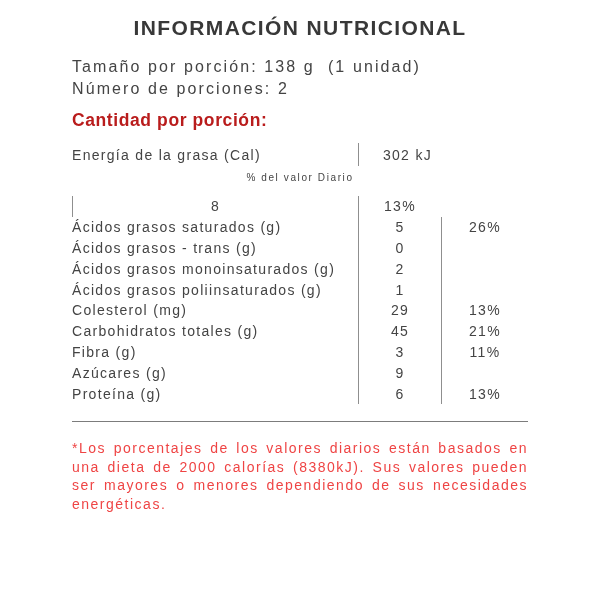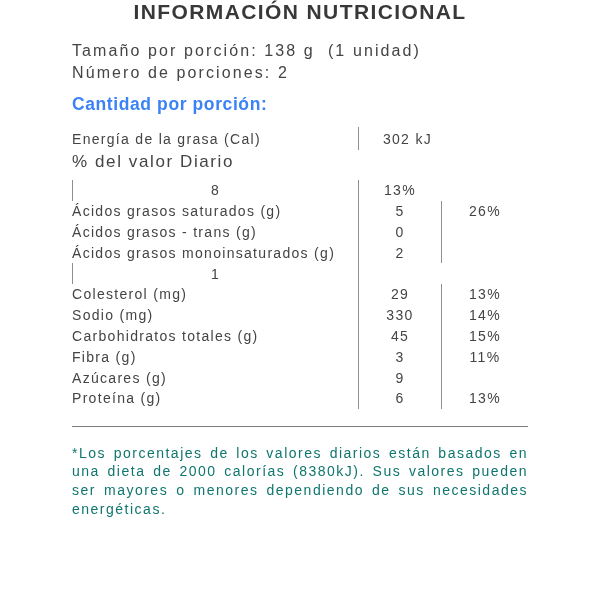--- a/index.html
+++ b/index.html
@@ -10,42 +10,42 @@
   body {
     width: 600px;
     height: 600px;
     font-family: "Liberation Sans", "DejaVu Sans", sans-serif;
     color: #424242;
     overflow: hidden;
   }
   .page {
     position: relative;
     width: 456px;
-    margin: 0 auto;
+    margin: 16px auto;
   }
   .title {
     text-align: center;
     font-size: 21px;
     font-weight: bold;
     letter-spacing: 1.4px;
     color: #383838;
     margin: 0 0 16px 0;
   }
   .serving-line {
     font-size: 16px;
     letter-spacing: 2.1px;
     line-height: 22px;
     white-space: pre-wrap;
     color: #444444;
   }
   .section-heading {
     font-size: 17.5px;
     font-weight: bold;
     letter-spacing: 0.6px;
-    color: #3b82f6;
+    color: #b91c1c;
     margin: 10px 0 12px 0;
   }
   .row {
     display: grid;
     grid-template-columns: 286px 83px 87px;
     align-items: center;
     font-size: 14px;
     letter-spacing: 1.3px;
     color: #444444;
   }
@@ -59,38 +59,38 @@
     align-items: center;
     box-sizing: border-box;
   }
   .cell-mid.right-align   { justify-content: flex-end; padding-right: 9px; }
   .cell-right.right-align { justify-content: flex-end; padding-right: 1px; }
   .cell-mid.center-align   { justify-content: center; }
   .cell-right.center-align { justify-content: center; }
   .percent-header {
     height: 23px;
     line-height: 23px;
-    text-align: left;
-    font-size: 17px;
+    text-align: center;
+    font-size: 10px;
     letter-spacing: 1.6px;
     color: #444444;
     margin-bottom: 7px;
   }
   .divider {
     border: none;
     border-top: 1.6px solid #7c7c7c;
     margin: 17px 0 0 0;
   }
   .footnote {
     margin-top: 17px;
     font-size: 14px;
     letter-spacing: 1.5px;
     line-height: 18.6px;
     text-align: justify;
-    color: #0f766e;
+    color: #ef4444;
   }
 </style>
 </head>
 <body>
 
 <div class="page">
 
   <h1 class="title">INFORMACIÓN NUTRICIONAL</h1>
 
   <div>
@@ -123,37 +123,33 @@
       <div class="cell-label">Ácidos grasos - trans (g)</div>
       <div class="cell-mid center-align">0</div>
       <div class="cell-right center-align"></div>
     </div>
     <div class="row nutrient">
       <div class="cell-label">Ácidos grasos monoinsaturados (g)</div>
       <div class="cell-mid center-align">2</div>
       <div class="cell-right center-align"></div>
     </div>
     <div class="row nutrient">
+      <div class="cell-label">Ácidos grasos poliinsaturados (g)</div>
       <div class="cell-mid center-align">1</div>
       <div class="cell-right center-align"></div>
     </div>
     <div class="row nutrient">
       <div class="cell-label">Colesterol (mg)</div>
       <div class="cell-mid center-align">29</div>
       <div class="cell-right center-align">13%</div>
     </div>
     <div class="row nutrient">
-      <div class="cell-label">Sodio (mg)</div>
-      <div class="cell-mid center-align">330</div>
-      <div class="cell-right center-align">14%</div>
-    </div>
-    <div class="row nutrient">
       <div class="cell-label">Carbohidratos totales (g)</div>
       <div class="cell-mid center-align">45</div>
-      <div class="cell-right center-align">15%</div>
+      <div class="cell-right center-align">21%</div>
     </div>
     <div class="row nutrient">
       <div class="cell-label">Fibra (g)</div>
       <div class="cell-mid center-align">3</div>
       <div class="cell-right center-align">11%</div>
     </div>
     <div class="row nutrient">
       <div class="cell-label">Azúcares (g)</div>
       <div class="cell-mid center-align">9</div>
       <div class="cell-right center-align"></div>

